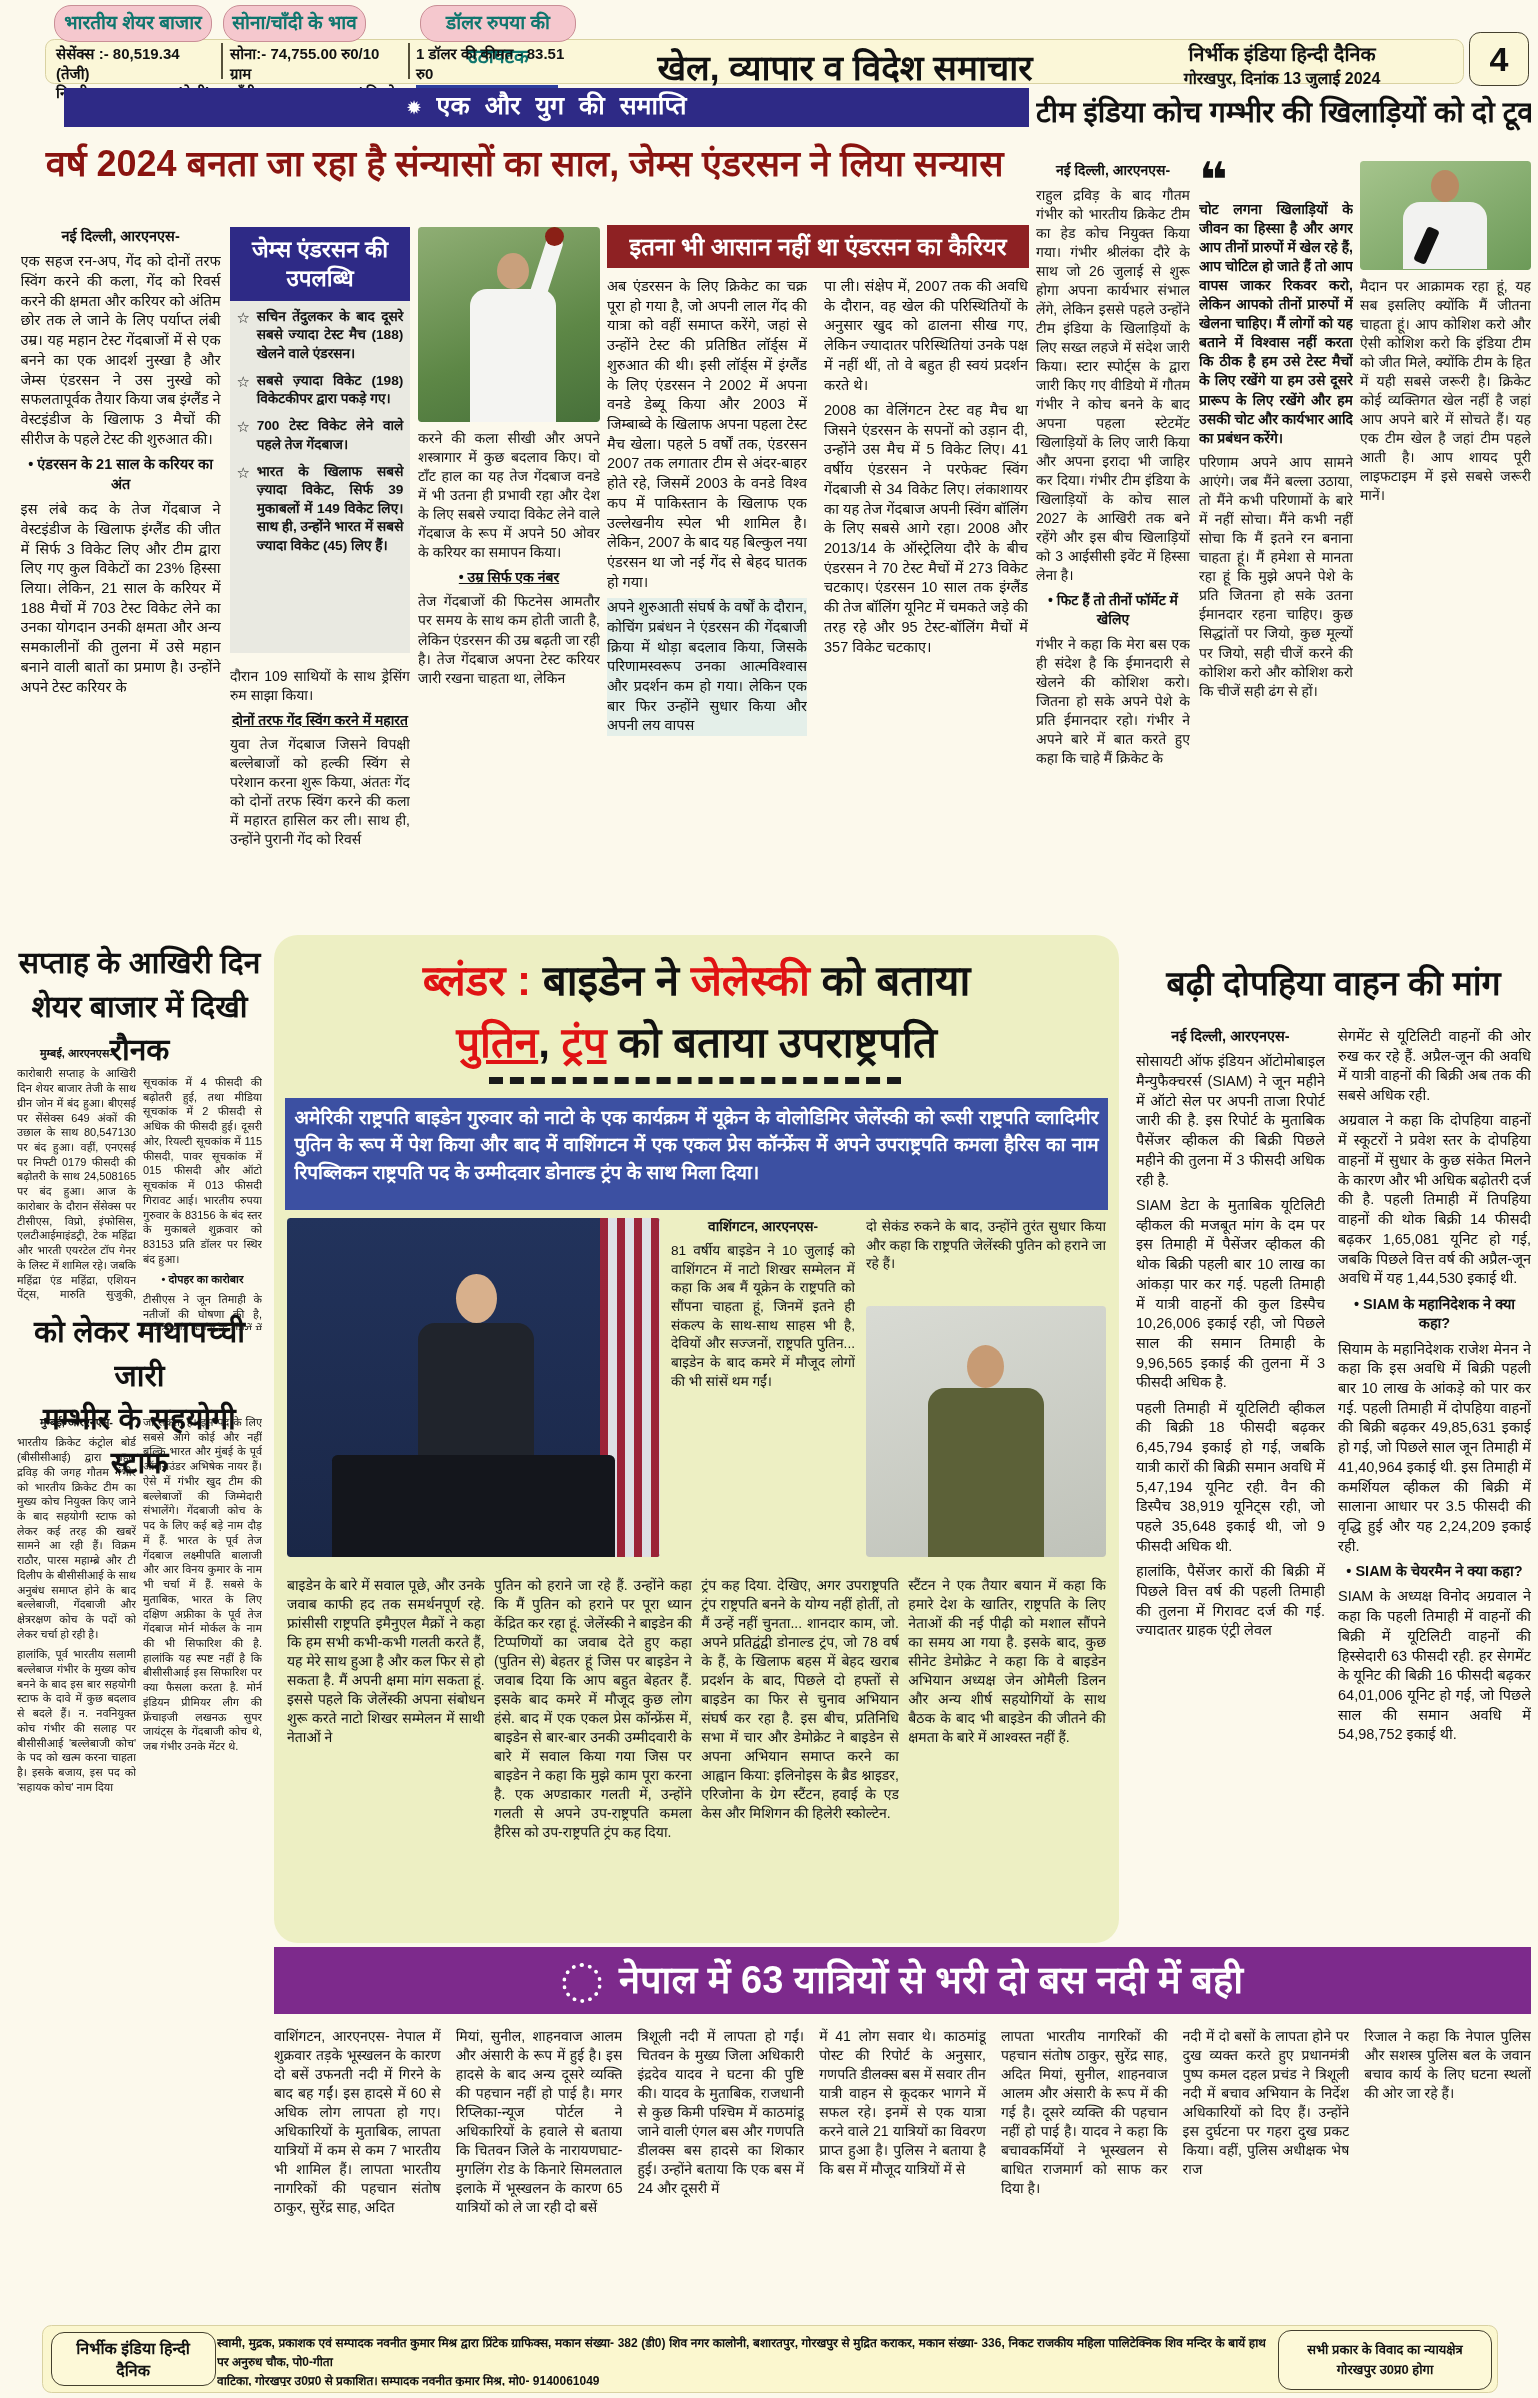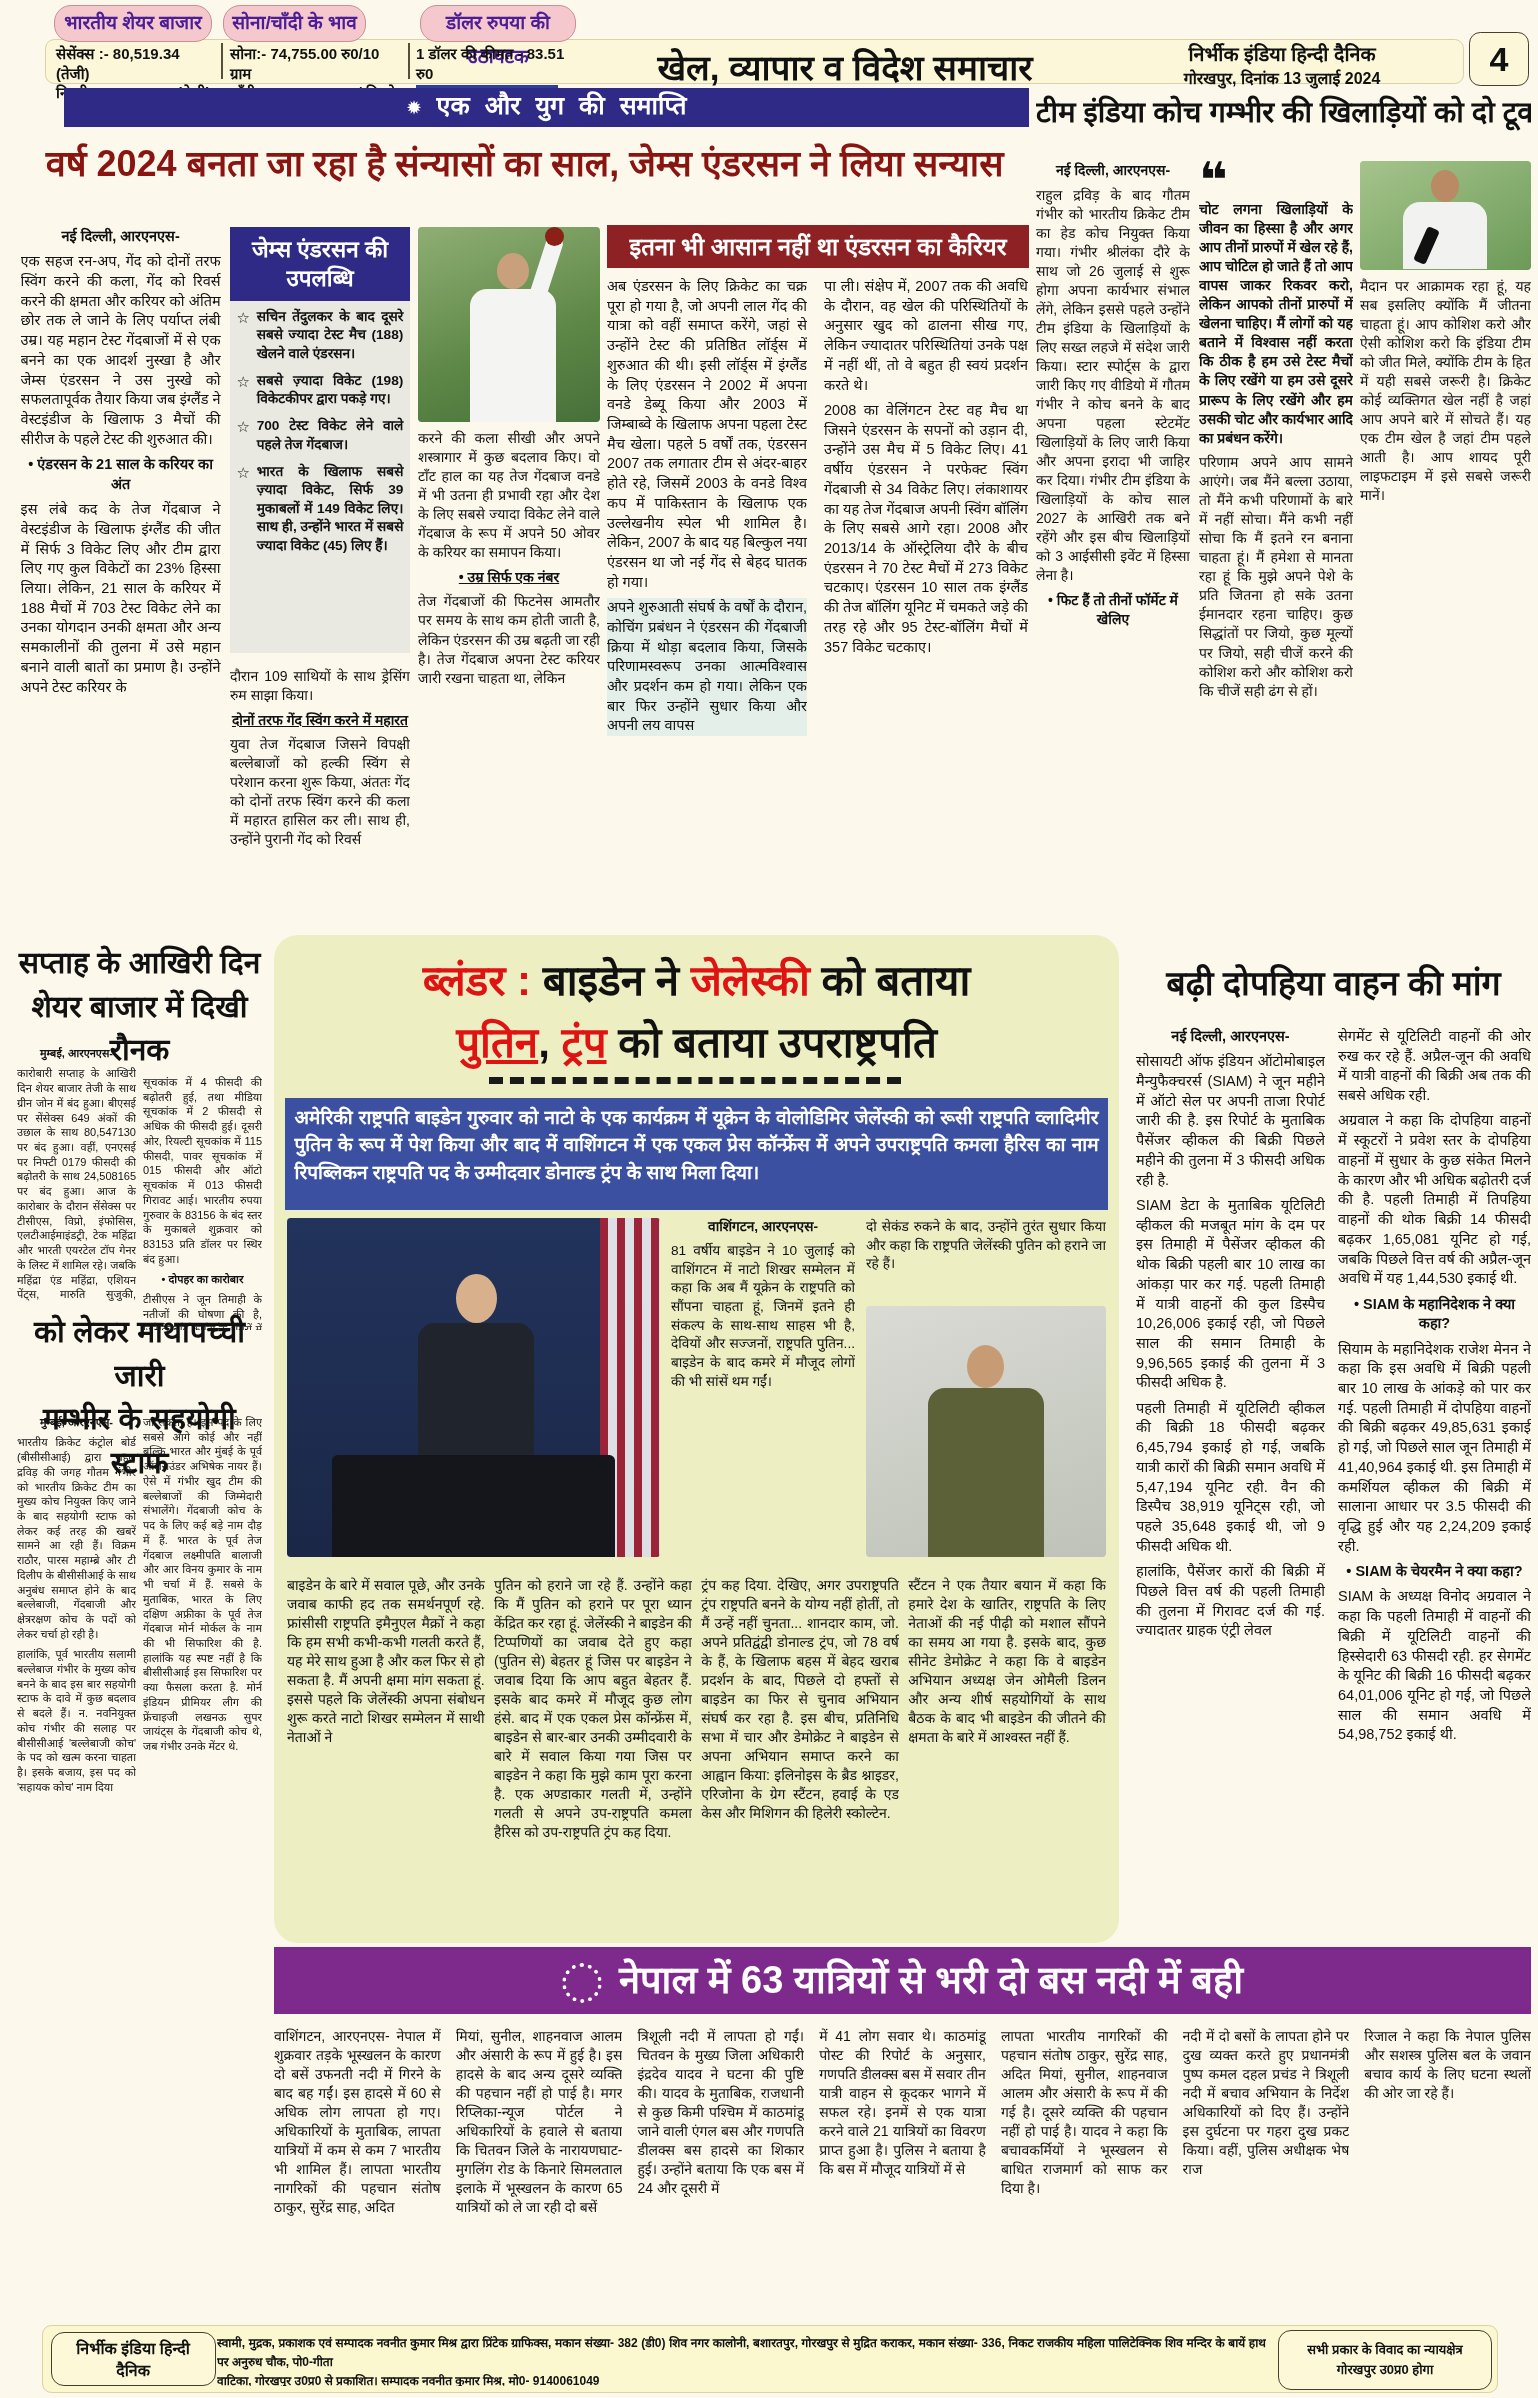--- a/index.html
+++ b/index.html
@@ -1,21 +1,21 @@
 <!DOCTYPE html>
 <html style="font-size:15px"><head>
 <meta charset="utf-8">
 <style>
   html,body{margin:0;padding:0;background:#e8e4d4;}
   .page{position:relative;width:1538px;height:2399px;background:#fcf9ec;margin:0 auto;
         font-family:"Liberation Sans","DejaVu Sans",sans-serif;color:#111;overflow:hidden;}
   .abs{position:absolute;}
   
   .pinkbox{background:#f5c8ce;border:1.4px solid #c98f96;border-radius:17px;
-           font-weight:bold;font-size:19px;text-align:center;line-height:34px;color:#4c1d95;}
+           font-weight:bold;font-size:19px;text-align:center;line-height:34px;color:#0f766e;}
   .valpanel{background:#fbf7d8;border:0.9px solid #d9d2a2;border-radius:9.4px;}
   .tick{font-weight:bold;font-size:15px;line-height:1.3;}
   .vdiv{width:1.9px;background:#55503a;}
   .bluechip{background:#2d3f9e;color:#fff;font-size:9.8px;font-weight:bold;padding:1.9px 7.5px;display:inline-block;}
   .section-title{font-weight:900;font-size:35px;letter-spacing:0;white-space:nowrap;}
   .papername{font-weight:bold;font-size:19.7px;text-align:center;line-height:1.25;}
   .dateline-top{font-weight:bold;font-size:16px;text-align:center;}
   .pagebox{background:#fbf7d8;border:1.9px solid #44402e;border-radius:11.2px;
            font-size:34px;font-weight:bold;text-align:center;}
   
@@ -171,20 +171,21 @@
     <p>पा ली। संक्षेप में, 2007 तक की अवधि के दौरान, वह खेल की परिस्थितियों के अनुसार खुद को ढालना सीख गए, लेकिन ज्यादातर परिस्थितियां उनके पक्ष में नहीं थीं, तो वे बहुत ही स्वयं प्रदर्शन करते थे।</p>
     <p>2008 का वेलिंगटन टेस्ट वह मैच था जिसने एंडरसन के सपनों को उड़ान दी, उन्होंने उस मैच में 5 विकेट लिए। 41 वर्षीय एंडरसन ने परफेक्ट स्विंग गेंदबाजी से 34 विकेट लिए। लंकाशायर का यह तेज गेंदबाज अपनी स्विंग बॉलिंग के लिए सबसे आगे रहा। 2008 और 2013/14 के ऑस्ट्रेलिया दौरे के बीच एंडरसन ने 70 टेस्ट मैचों में 273 विकेट चटकाए। एंडरसन 10 साल तक इंग्लैंड की तेज बॉलिंग यूनिट में चमकते जड़े की तरह रहे और 95 टेस्ट-बॉलिंग मैचों में 357 विकेट चटकाए।</p>
   </div>
 
   <div class="abs h-black" style="left:1036px;top:94px;width:495px;">टीम इंडिया कोच गम्भीर की खिलाड़ियों को दो टूक</div>
 
   <div class="abs body-txt sz15" style="left:1036px;top:161px;width:154px;height:763px;">
     <p class="dateline">नई दिल्ली, आरएनएस-</p>
     <p>राहुल द्रविड़ के बाद गौतम गंभीर को भारतीय क्रिकेट टीम का हेड कोच नियुक्त किया गया। गंभीर श्रीलंका दौरे के साथ जो 26 जुलाई से शुरू होगा अपना कार्यभार संभाल लेंगे, लेकिन इससे पहले उन्होंने टीम इंडिया के खिलाड़ियों के लिए सख्त लहजे में संदेश जारी किया। स्टार स्पोर्ट्स के द्वारा जारी किए गए वीडियो में गौतम गंभीर ने कोच बनने के बाद अपना पहला स्टेटमेंट खिलाड़ियों के लिए जारी किया और अपना इरादा भी जाहिर कर दिया। गंभीर टीम इंडिया के खिलाड़ियों के कोच साल 2027 के आखिरी तक बने रहेंगे और इस बीच खिलाड़ियों को 3 आईसीसी इवेंट में हिस्सा लेना है।</p>
     <p class="subhead">•  फिट हैं तो तीनों फॉर्मेट में खेलिए</p>
+    <p>गंभीर ने कहा कि मेरा बस एक ही संदेश है कि ईमानदारी से खेलने की कोशिश करो। जितना हो सके अपने पेशे के प्रति ईमानदार रहो। गंभीर ने अपने बारे में बात करते हुए कहा कि चाहे मैं क्रिकेट के</p>
   </div>
 
   <div class="abs body-txt sz15" style="left:1199px;top:161px;width:154px;height:763px;">
     <span class="quote-mark">❝</span>
     <p class="quote-text">चोट लगना खिलाड़ियों के जीवन का हिस्सा है और अगर आप तीनों प्रारुपों में खेल रहे हैं, आप चोटिल हो जाते हैं तो आप वापस जाकर रिकवर करो, लेकिन आपको तीनों प्रारुपों में खेलना चाहिए। मैं लोगों को यह बताने में विश्वास नहीं करता कि ठीक है हम उसे टेस्ट मैचों के लिए रखेंगे या हम उसे दूसरे प्रारूप के लिए रखेंगे और हम उसकी चोट और कार्यभार आदि का प्रबंधन करेंगे।</p>
     <p>परिणाम अपने आप सामने आएंगे। जब मैंने बल्ला उठाया, तो मैंने कभी परिणामों के बारे में नहीं सोचा। मैंने कभी नहीं सोचा कि मैं इतने रन बनाना चाहता हूं। मैं हमेशा से मानता रहा हूं कि मुझे अपने पेशे के प्रति जितना हो सके उतना ईमानदार रहना चाहिए। कुछ सिद्धांतों पर जियो, कुछ मूल्यों पर जियो, सही चीजें करने की कोशिश करो और कोशिश करो कि चीजें सही ढंग से हों।</p>
   </div>
 
   <div class="abs photo ph-gambhir" style="left:1360px;top:161px;width:171px;height:109px;">
     <div class="ph-head" style="left:71px;top:9.4px;width:28px;height:32px;background:#b98a63;"></div>

